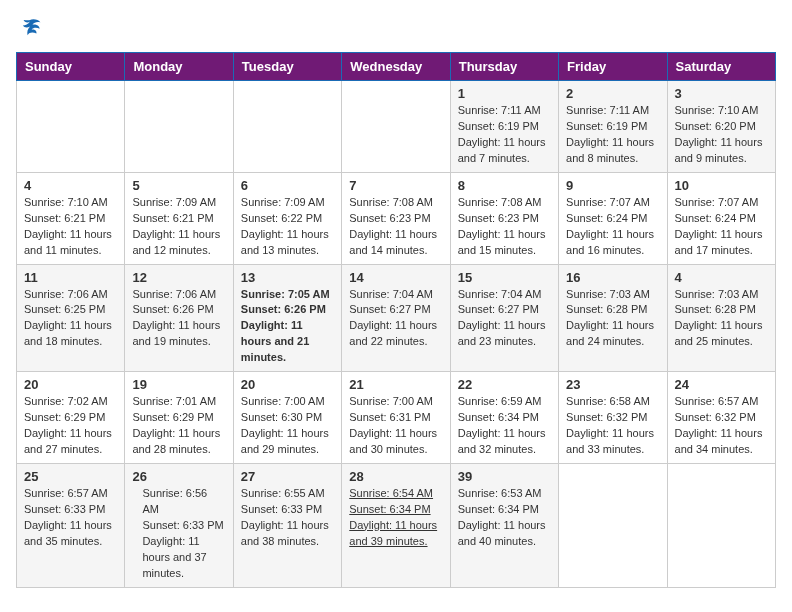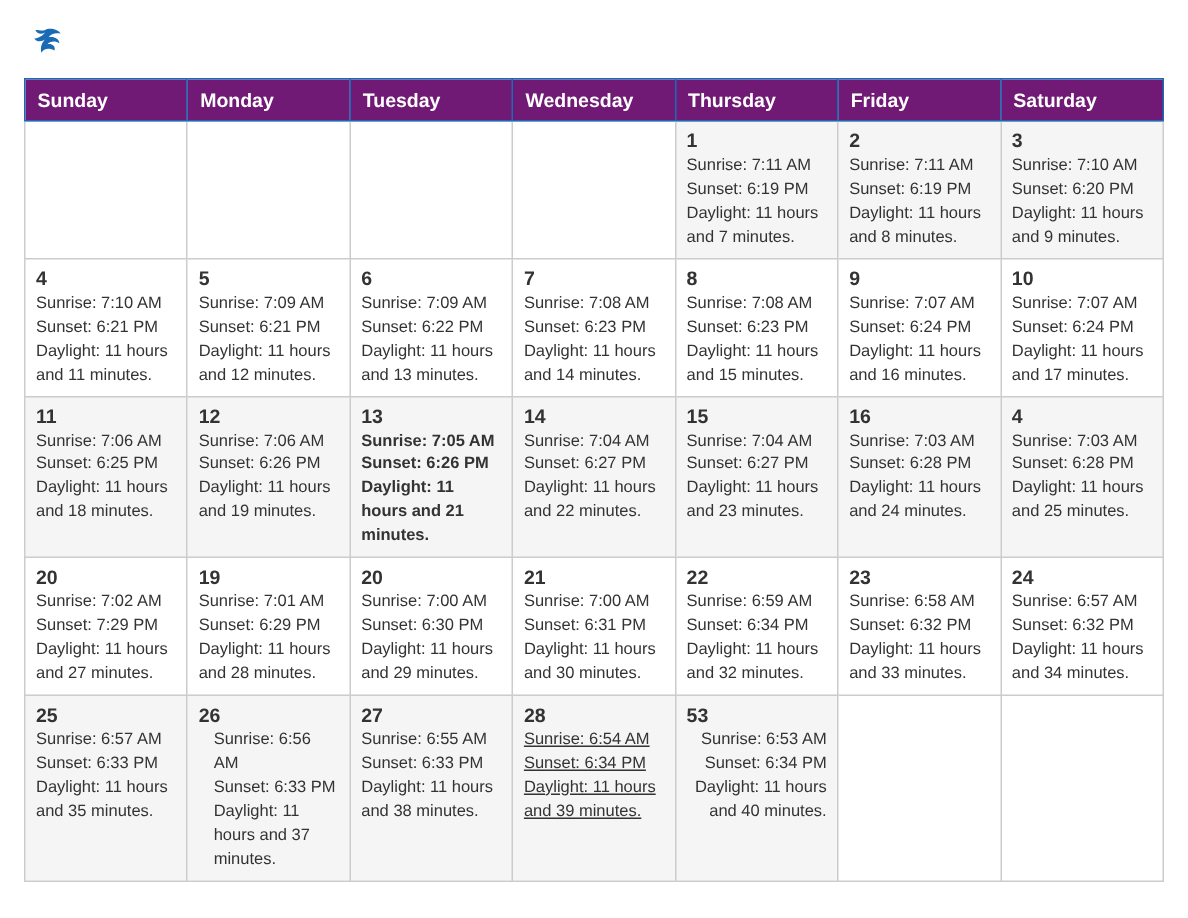--- a/index.html
+++ b/index.html
@@ -233,21 +233,21 @@
           <span class="day-number">4</span>
           <div class="day-info" style="white-space: pre-line;">Sunrise: 7:03 AM
 Sunset: 6:28 PM
 Daylight: 11 hours and 25 minutes.</div>
         </td>
       </tr>
       <tr>
         <td>
           <span class="day-number">20</span>
           <div class="day-info" style="white-space: pre-line;">Sunrise: 7:02 AM
-Sunset: 7:29 PM
+Sunset: 6:29 PM
 Daylight: 11 hours and 27 minutes.</div>
         </td>
         <td>
           <span class="day-number">19</span>
           <div class="day-info" style="white-space: pre-line;">Sunrise: 7:01 AM
 Sunset: 6:29 PM
 Daylight: 11 hours and 28 minutes.</div>
         </td>
         <td>
           <span class="day-number">20</span>
@@ -299,22 +299,22 @@
 Sunset: 6:33 PM
 Daylight: 11 hours and 38 minutes.</div>
         </td>
         <td>
           <span class="day-number">28</span>
           <div class="day-info" style="white-space: pre-line; text-decoration: underline;">Sunrise: 6:54 AM
 Sunset: 6:34 PM
 Daylight: 11 hours and 39 minutes.</div>
         </td>
         <td>
-          <span class="day-number">53</span>
-          <div class="day-info" style="white-space: pre-line; text-align: right;">Sunrise: 6:53 AM
+          <span class="day-number">39</span>
+          <div class="day-info" style="white-space: pre-line;">Sunrise: 6:53 AM
 Sunset: 6:34 PM
 Daylight: 11 hours and 40 minutes.</div>
         </td>
         <td class="empty-cell"></td>
         <td class="empty-cell"></td>
       </tr>
     </tbody>
 </table>
 
 </body></html>

